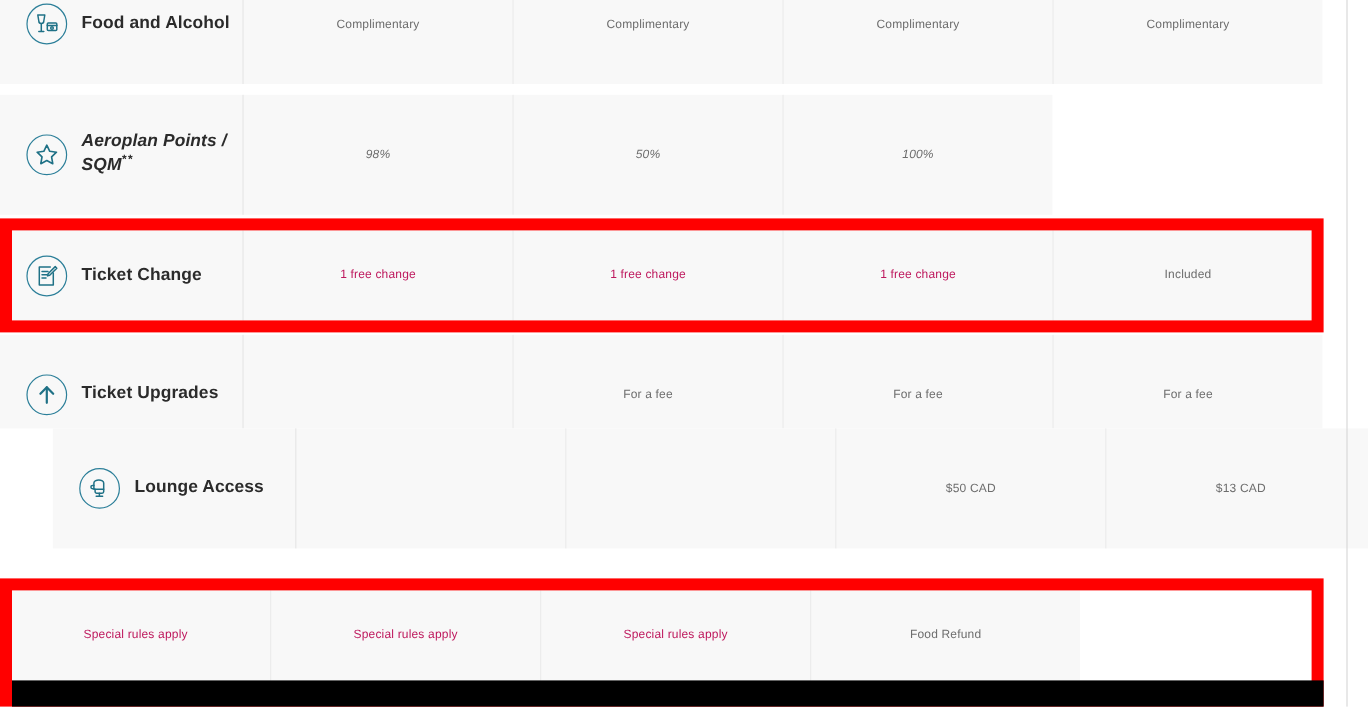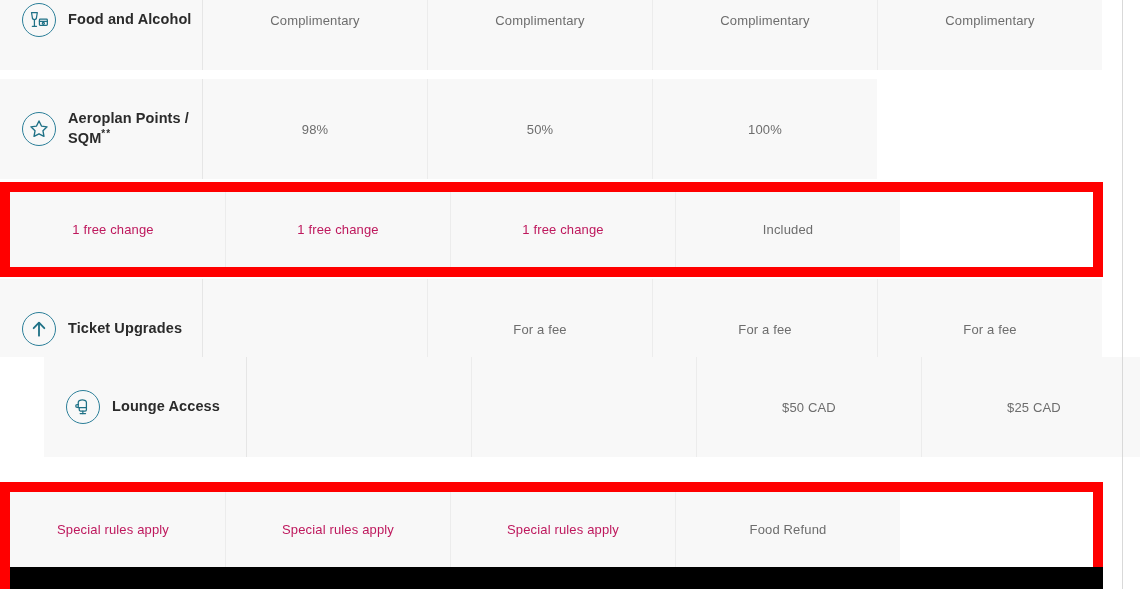--- a/index.html
+++ b/index.html
@@ -51,21 +51,21 @@
     line-height:1.22;
     letter-spacing:.1px;
   }
   .rowlabel .sup{
     font-size:10px;
     vertical-align:super;
     font-weight:bold;
     letter-spacing:1px;
   }
   .cellval{
-    font-size:13px;
+    font-size:10px;
     color:#6d6d6d;
     letter-spacing:.15px;
   }
   .cellval.link{ color:#be185d; }
 
   
   .ico{
     width:32px;height:32px;
     flex:0 0 32px;
     border:1.4px solid #2c7f99;
@@ -125,40 +125,52 @@
       <div class="cell val">
         <span class="cellval">Complimentary</span>
       </div>
       <div class="cell val">
         <span class="cellval">Complimentary</span>
       </div>
       <div class="cell val">
         <span class="cellval">Complimentary</span>
       </div>
     </div>
-    <div class="frow" style="top: 79px; height: 100px;">
+    <div class="frow" style="top: 79px; height: 100px; font-style: italic;">
       <div class="cell label">
         <span class="ico">
     <svg width="22" height="22" viewBox="0 0 24 24" fill="none" stroke="currentColor" stroke-width="1.5" stroke-linecap="round" stroke-linejoin="round">
       <path d="M12 3.2l2.7 5.6 6.1.85-4.45 4.3 1.07 6.1L12 17.2l-5.42 2.85 1.07-6.1L3.2 9.65l6.1-.85L12 3.2z"></path>
     </svg>
         </span>
         <span class="rowlabel">Aeroplan Points / SQM<span class="sup">**</span></span>
       </div>
       <div class="cell val first">
         <span class="cellval">98%</span>
       </div>
       <div class="cell val">
         <span class="cellval">50%</span>
       </div>
       <div class="cell val">
         <span class="cellval">100%</span>
       </div>
     </div>
     <div class="frow" style="top: 192px; height: 75px;">
+      <div class="cell label">
+        <span class="ico">
+    <svg width="20" height="20" viewBox="0 0 24 24" fill="none" stroke="currentColor" stroke-width="1.5" stroke-linecap="round" stroke-linejoin="round">
+      <path d="M15.5 3H4.5v18h14V9"></path>
+      <path d="M7.2 7.5h6"></path>
+            <path d="M7.2 10.8h5"></path>
+            <path d="M7.2 14.1h4"></path>
+      <path d="M20.4 2.6l1.6 1.6-7.1 7.1-2.2.6.6-2.2 7.1-7.1z"></path>
+    </svg>
+        </span>
+        <span class="rowlabel">Ticket Change</span>
+      </div>
       <div class="cell val first">
         <span class="cellval link">1 free change</span>
       </div>
       <div class="cell val">
         <span class="cellval link">1 free change</span>
       </div>
       <div class="cell val">
         <span class="cellval link">1 free change</span>
       </div>
       <div class="cell val">
@@ -204,21 +216,21 @@
       <div class="cell val first">
         <span class="cellval"></span>
       </div>
       <div class="cell val">
         <span class="cellval"></span>
       </div>
       <div class="cell val">
         <span class="cellval">$50 CAD</span>
       </div>
       <div class="cell val">
-        <span class="cellval">$25 CAD</span>
+        <span class="cellval">$13 CAD</span>
       </div>
     </div>
     <div class="frow" style="top: 492px; height: 75px;">
       <div class="cell val first">
         <span class="cellval link">Special rules apply</span>
       </div>
       <div class="cell val">
         <span class="cellval link">Special rules apply</span>
       </div>
       <div class="cell val">

